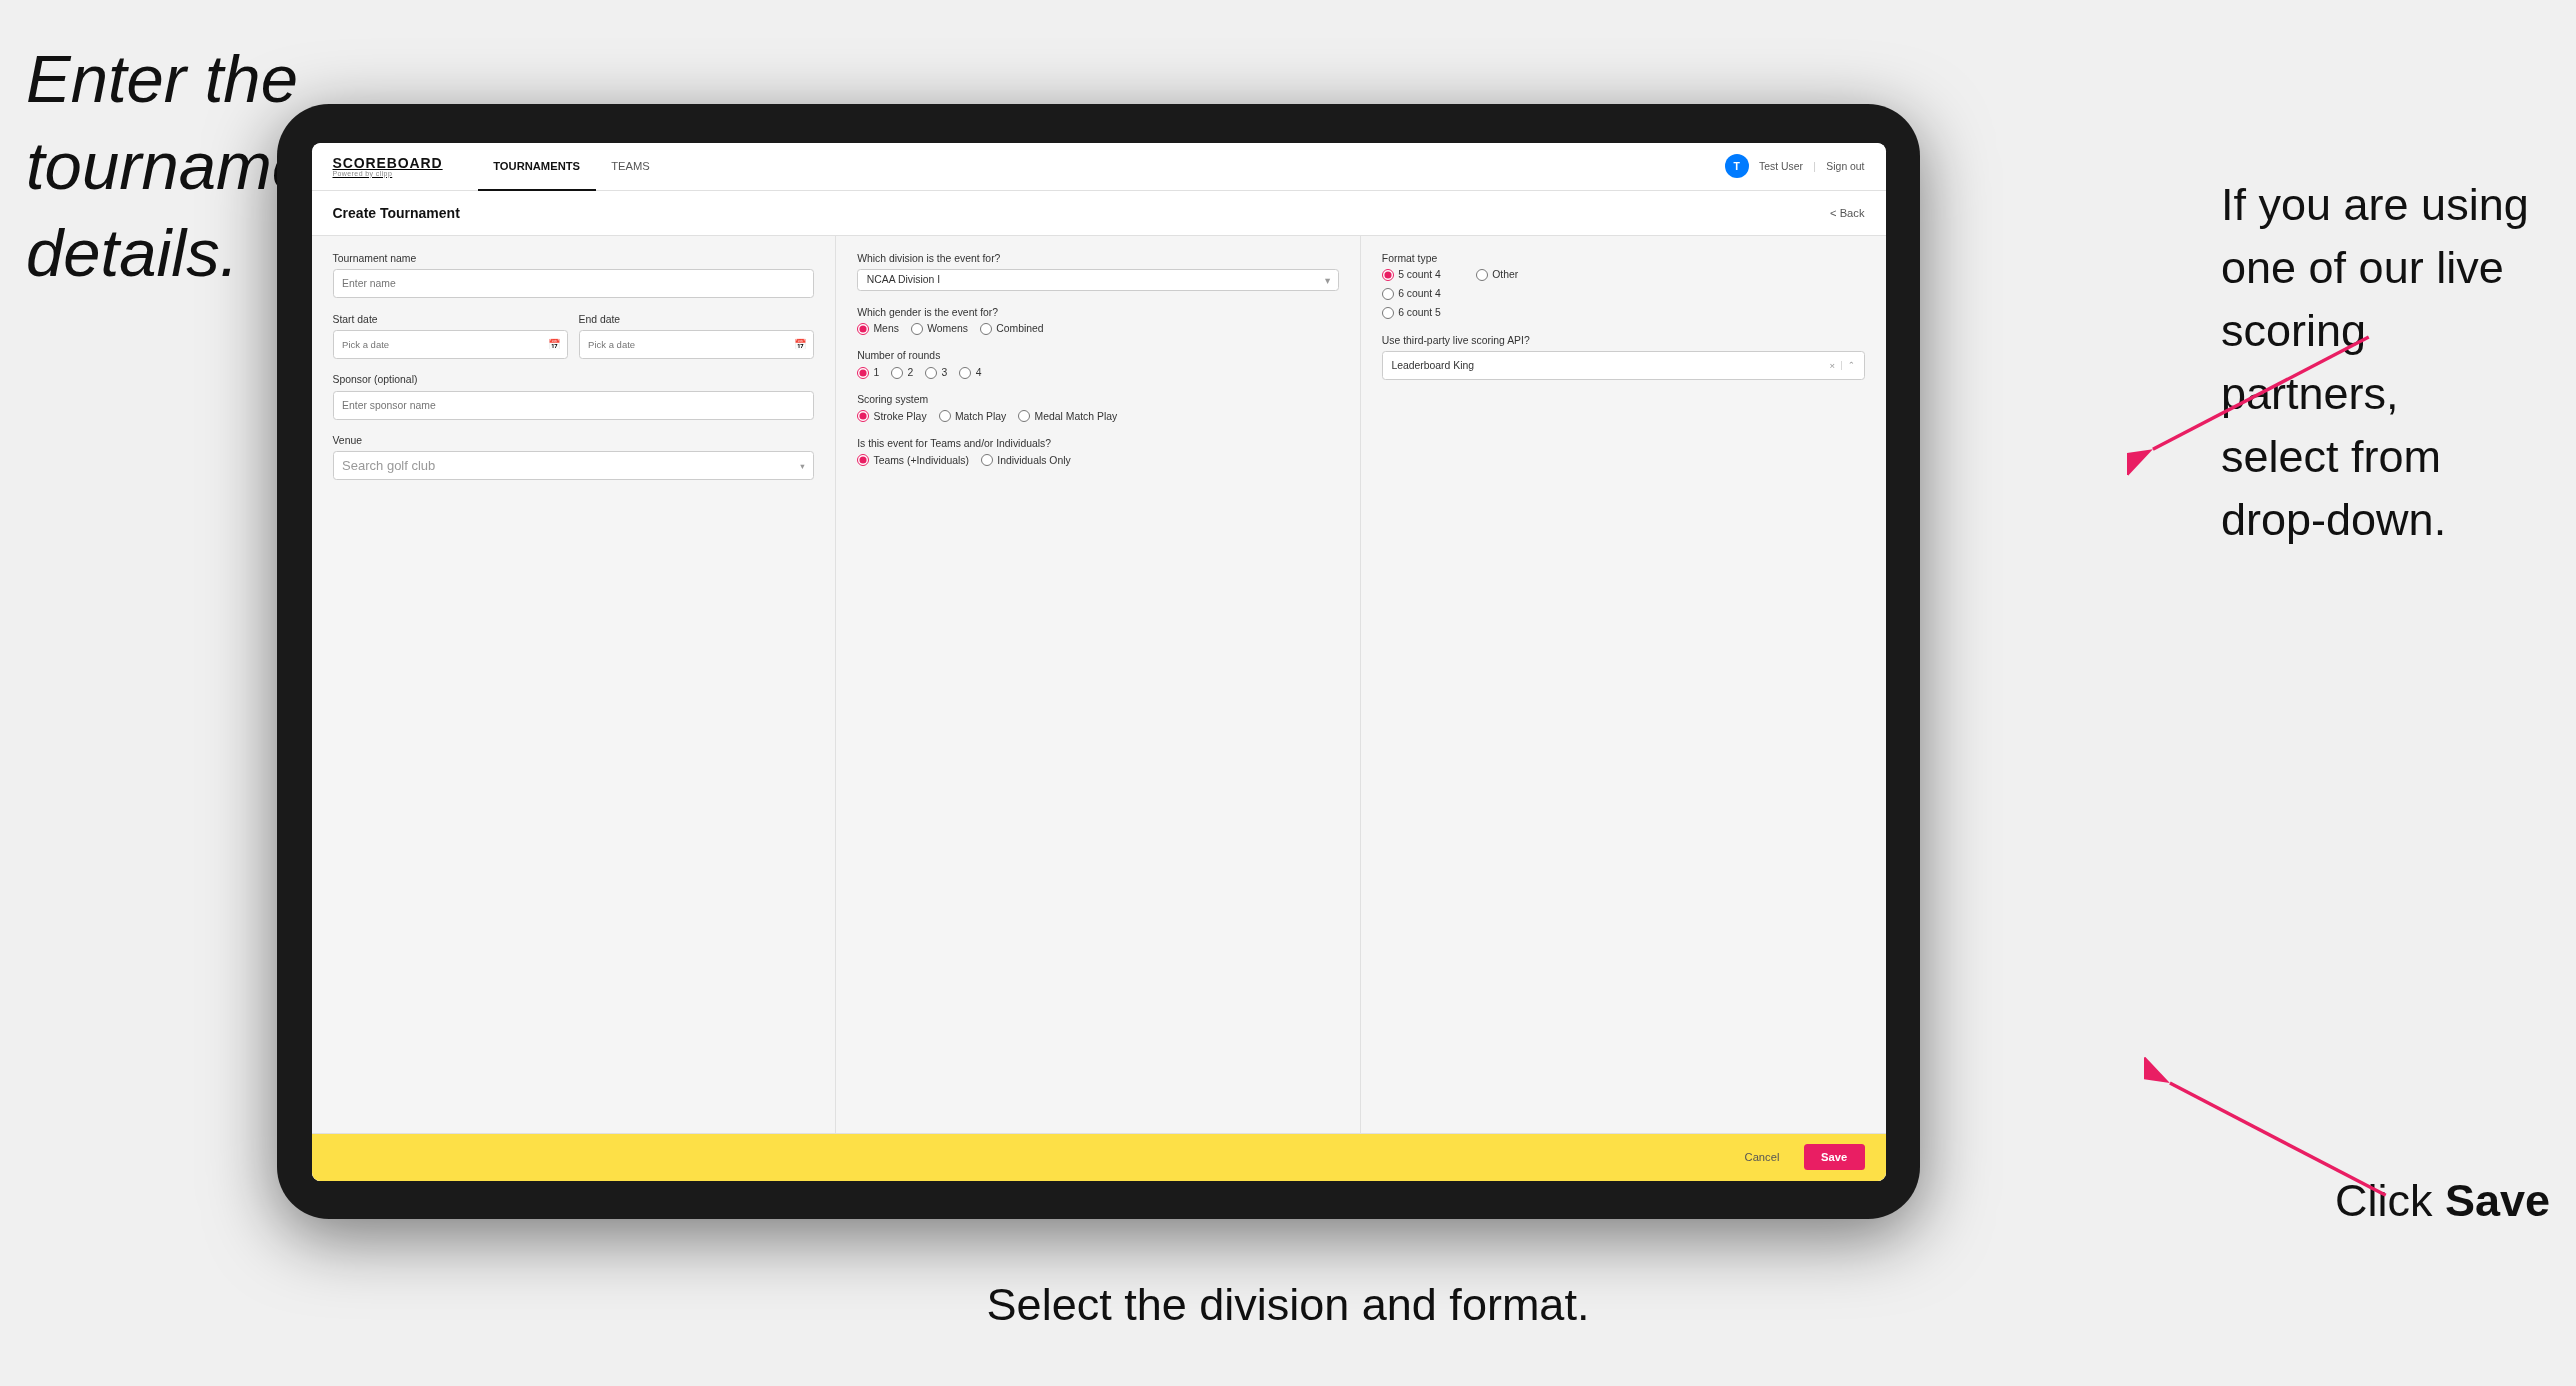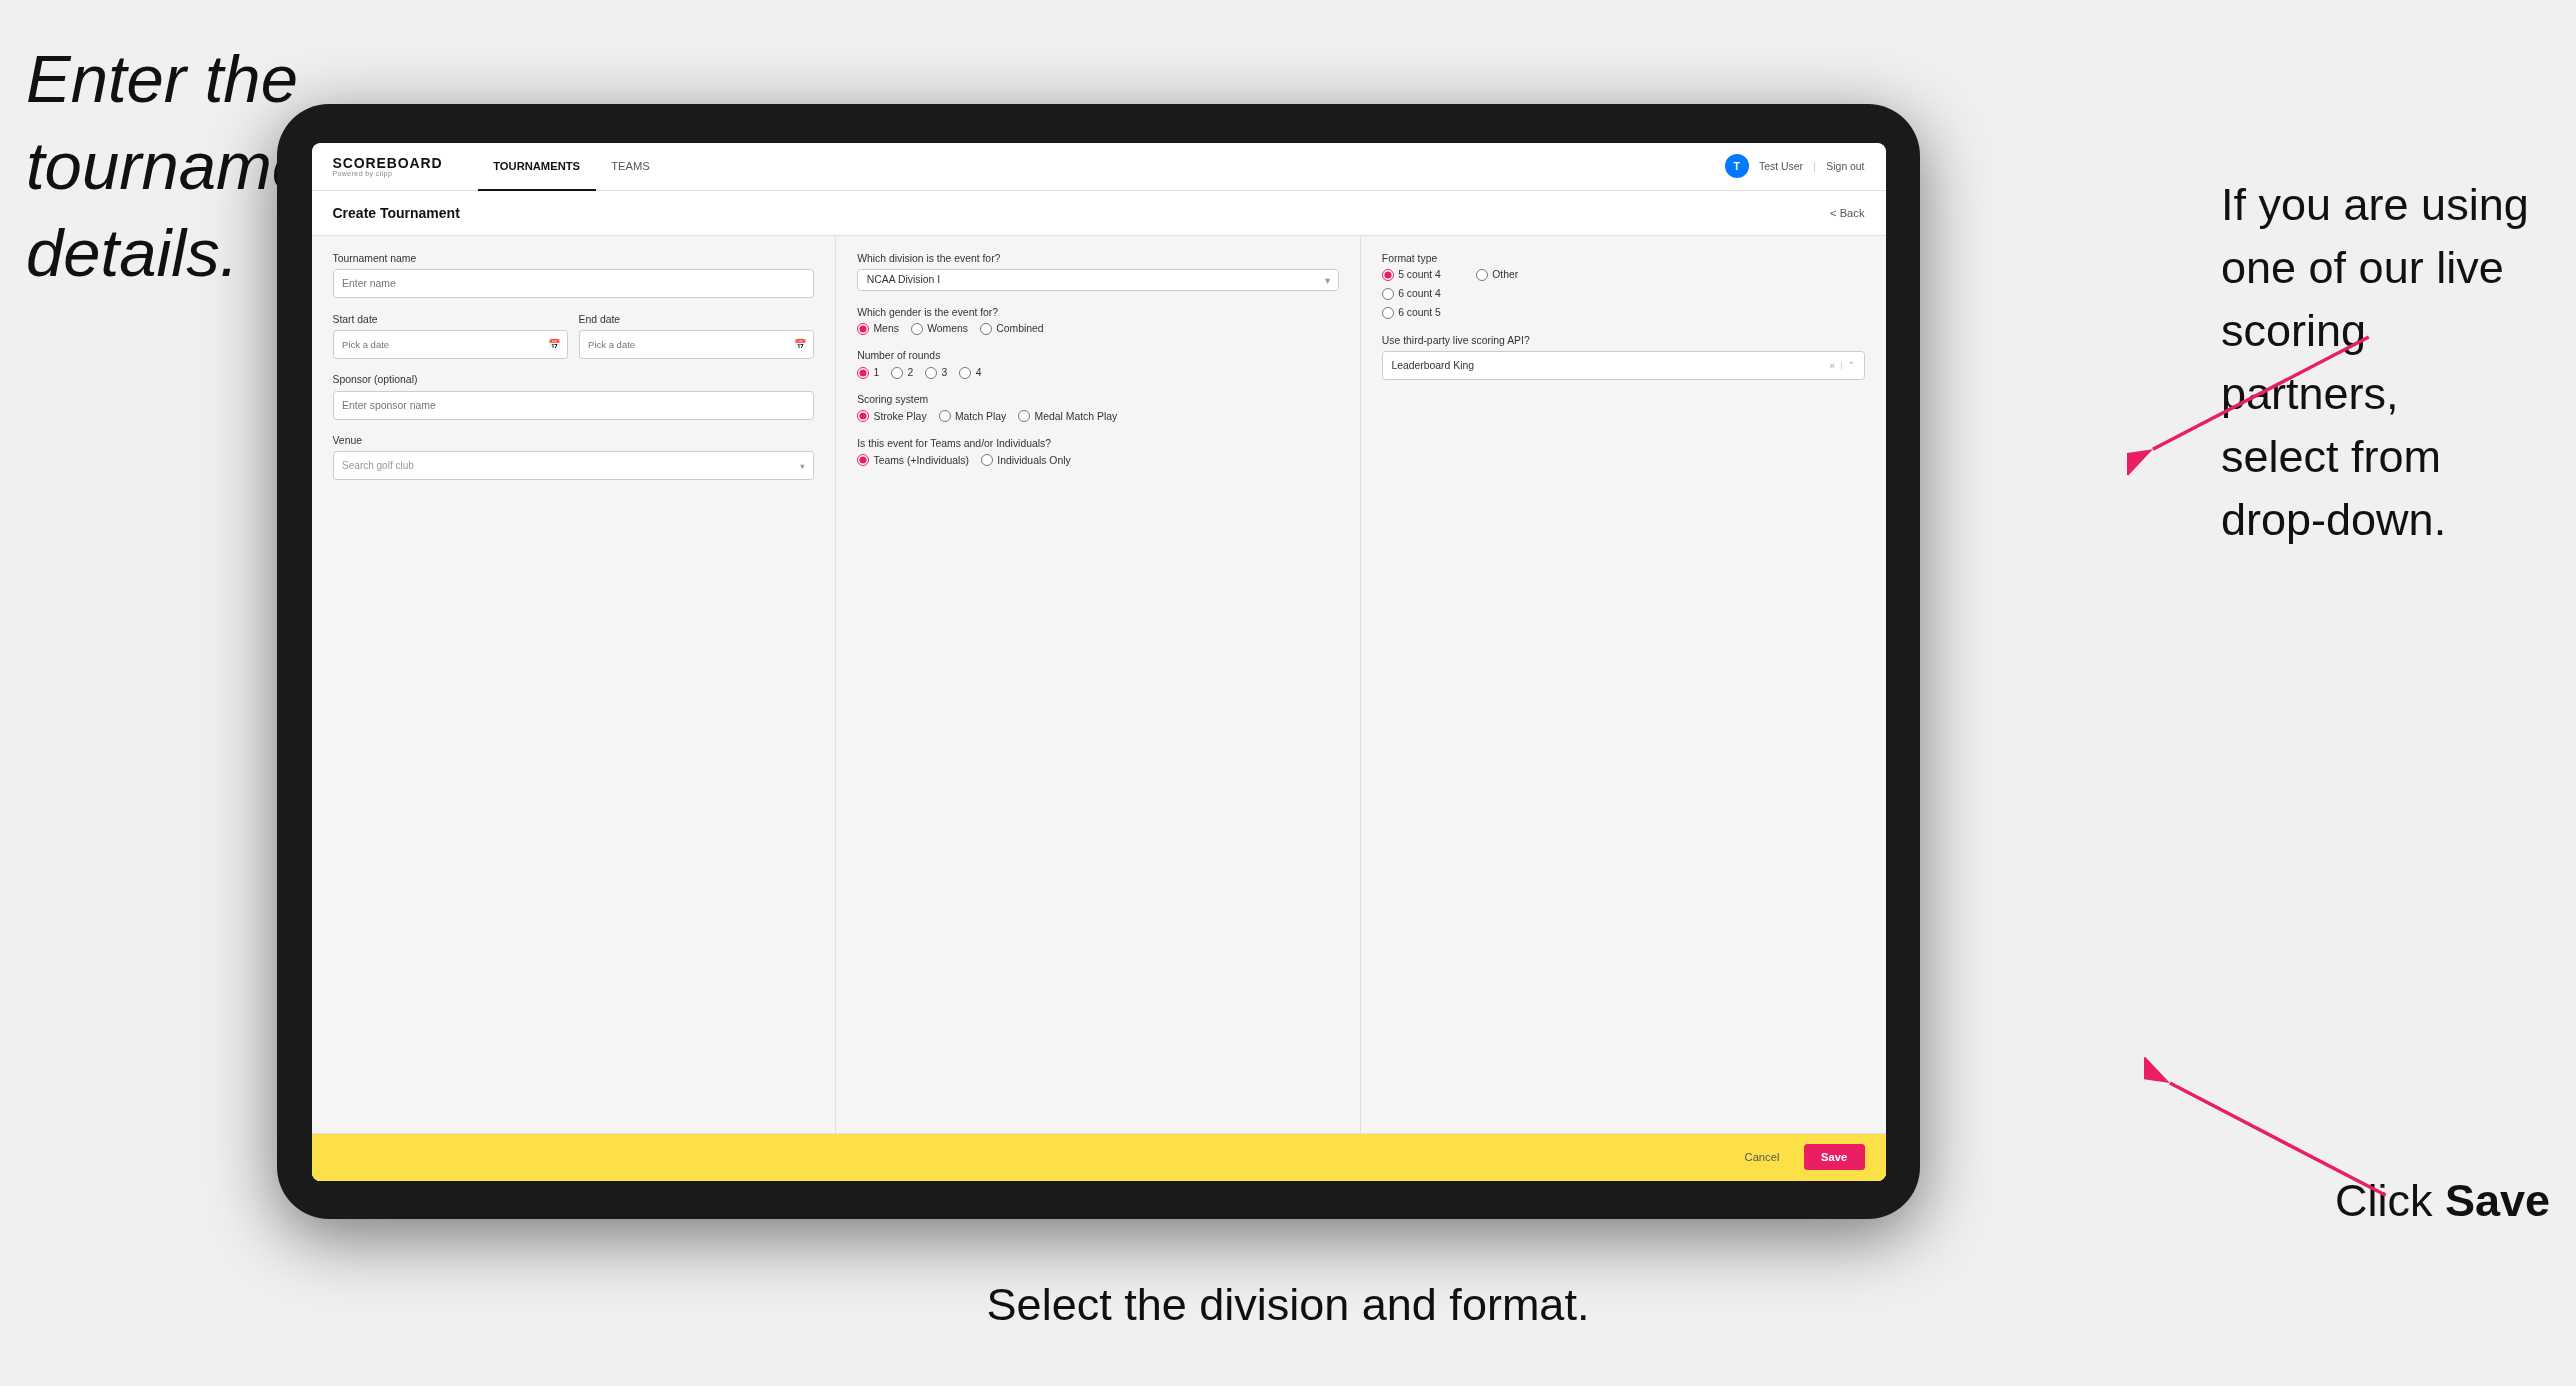--- a/index.html
+++ b/index.html
@@ -83,20 +83,21 @@
       display: flex;
       align-items: center;
       height: 48px;
       flex-shrink: 0;
     }
 
     .navbar-brand {
       display: flex;
       flex-direction: column;
       margin-right: 35px;
+      text-decoration: underline;
     }
 
     .navbar-brand-title {
       font-size: 14px;
       font-weight: 800;
       color: #111;
       letter-spacing: 0.9px;
       line-height: 1;
     }
 
@@ -545,21 +546,21 @@
           </div>
 
           <div class="form-group">
             <label class="form-label">Sponsor (optional)</label>
             <input class="form-control" type="text" placeholder="Enter sponsor name" style="">
           </div>
 
           <div class="form-group">
             <label class="form-label">Venue</label>
             <div class="form-control-select">
-              <span style="color:#999;font-size:10px;">Search golf club</span>
+              <span style="color:#999;font-size:13px;">Search golf club</span>
               <span class="chevron">▾</span>
             </div>
           </div>
 
         </div>
 
         <div class="form-column">
 
           <div class="form-group">
             <label class="form-label">Which division is the event for?</label>

